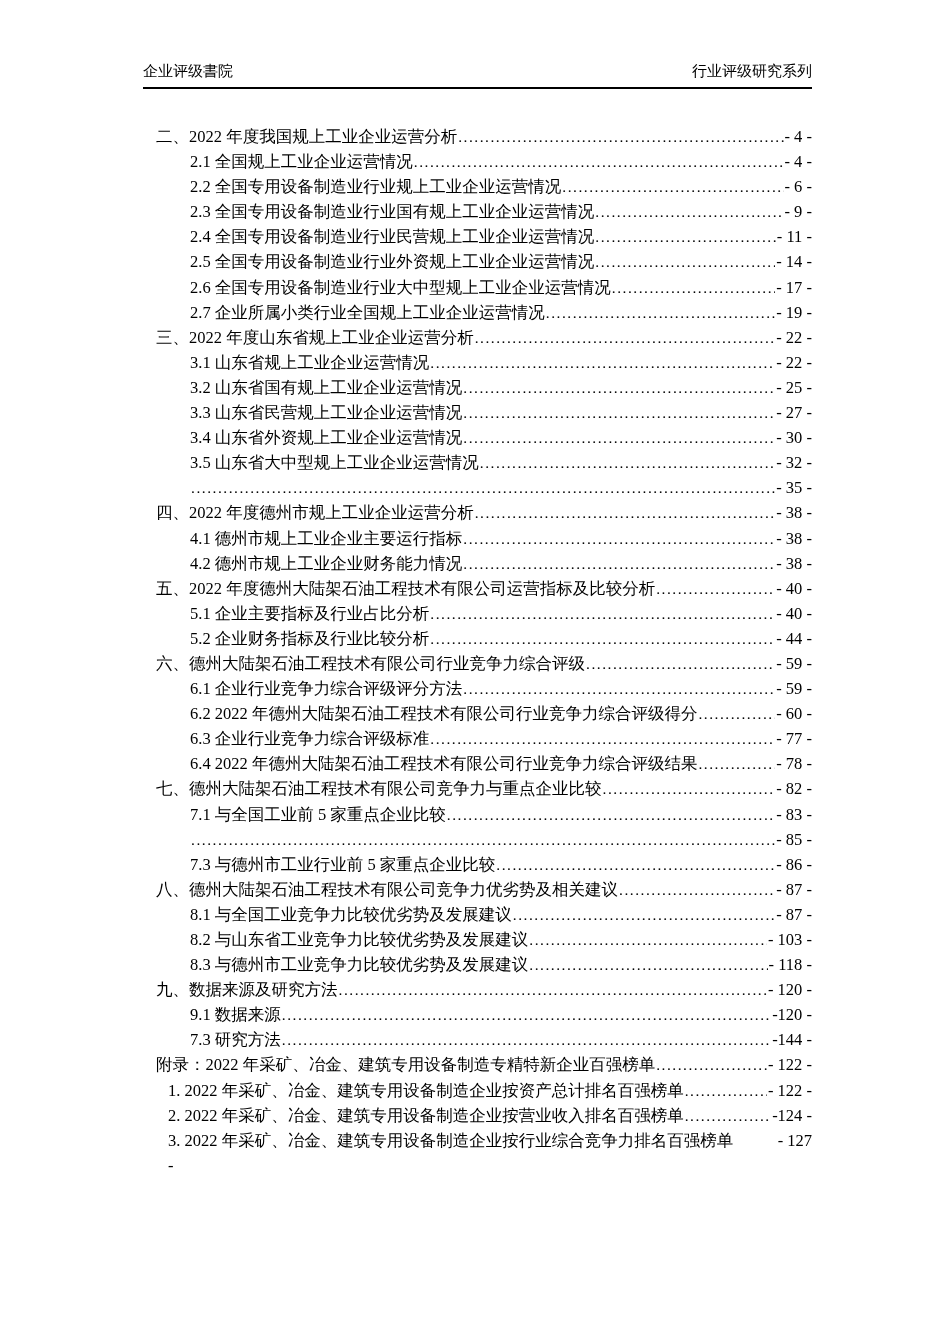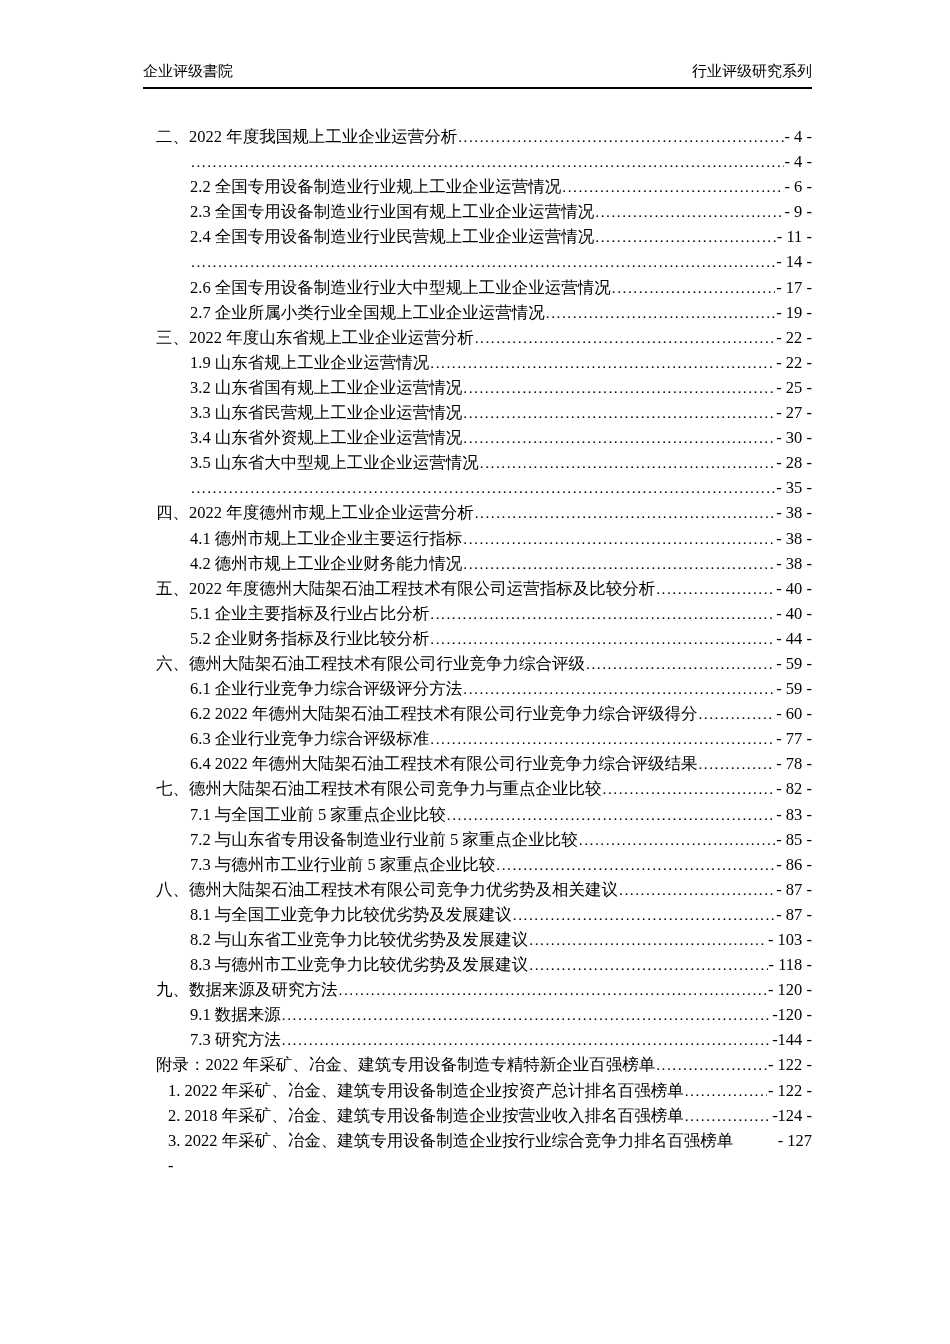--- a/index.html
+++ b/index.html
@@ -61,59 +61,61 @@
   </div>
   <div class="hdr-rule"></div>
 
   <div class="toc">
     <div class="r l1">
         <span class="lb">二、2022 年度我国规上工业企业运营分析</span>
         <span class="d"></span>
         <span class="p">- 4 -</span>
       </div>
     <div class="r l2">
+        <span class="lb">2.1 全国规上工业企业运营情况</span>
         <span class="d"></span>
         <span class="p">- 4 -</span>
       </div>
     <div class="r l2">
         <span class="lb">2.2 全国专用设备制造业行业规上工业企业运营情况</span>
         <span class="d"></span>
         <span class="p">- 6 -</span>
       </div>
     <div class="r l2">
         <span class="lb">2.3 全国专用设备制造业行业国有规上工业企业运营情况</span>
         <span class="d"></span>
         <span class="p">- 9 -</span>
       </div>
     <div class="r l2">
         <span class="lb">2.4 全国专用设备制造业行业民营规上工业企业运营情况</span>
         <span class="d"></span>
         <span class="p">- 11 -</span>
       </div>
     <div class="r l2">
+        <span class="lb">2.5 全国专用设备制造业行业外资规上工业企业运营情况</span>
         <span class="d"></span>
         <span class="p">- 14 -</span>
       </div>
     <div class="r l2">
         <span class="lb">2.6 全国专用设备制造业行业大中型规上工业企业运营情况</span>
         <span class="d"></span>
         <span class="p">- 17 -</span>
       </div>
     <div class="r l2">
         <span class="lb">2.7 企业所属小类行业全国规上工业企业运营情况</span>
         <span class="d"></span>
         <span class="p">- 19 -</span>
       </div>
     <div class="r l1">
         <span class="lb">三、2022 年度山东省规上工业企业运营分析</span>
         <span class="d"></span>
         <span class="p">- 22 -</span>
       </div>
     <div class="r l2">
-        <span class="lb">1.9 山东省规上工业企业运营情况</span>
+        <span class="lb">3.1 山东省规上工业企业运营情况</span>
         <span class="d"></span>
         <span class="p">- 22 -</span>
       </div>
     <div class="r l2">
         <span class="lb">3.2 山东省国有规上工业企业运营情况</span>
         <span class="d"></span>
         <span class="p">- 25 -</span>
       </div>
     <div class="r l2">
         <span class="lb">3.3 山东省民营规上工业企业运营情况</span>
@@ -121,21 +123,21 @@
         <span class="p">- 27 -</span>
       </div>
     <div class="r l2">
         <span class="lb">3.4 山东省外资规上工业企业运营情况</span>
         <span class="d"></span>
         <span class="p">- 30 -</span>
       </div>
     <div class="r l2">
         <span class="lb">3.5 山东省大中型规上工业企业运营情况</span>
         <span class="d"></span>
-        <span class="p">- 28 -</span>
+        <span class="p">- 32 -</span>
       </div>
     <div class="r l2">
         <span class="d"></span>
         <span class="p">- 35 -</span>
       </div>
     <div class="r l1">
         <span class="lb">四、2022 年度德州市规上工业企业运营分析</span>
         <span class="d"></span>
         <span class="p">- 38 -</span>
       </div>
@@ -193,21 +195,20 @@
         <span class="lb">七、德州大陆架石油工程技术有限公司竞争力与重点企业比较</span>
         <span class="d"></span>
         <span class="p">- 82 -</span>
       </div>
     <div class="r l2">
         <span class="lb">7.1 与全国工业前 5 家重点企业比较</span>
         <span class="d"></span>
         <span class="p">- 83 -</span>
       </div>
     <div class="r l2">
-        <span class="lb">7.2 与山东省专用设备制造业行业前 5 家重点企业比较</span>
         <span class="d"></span>
         <span class="p">- 85 -</span>
       </div>
     <div class="r l2">
         <span class="lb">7.3 与德州市工业行业前 5 家重点企业比较</span>
         <span class="d"></span>
         <span class="p">- 86 -</span>
       </div>
     <div class="r l1">
         <span class="lb">八、德州大陆架石油工程技术有限公司竞争力优劣势及相关建议</span>
@@ -248,21 +249,21 @@
         <span class="lb">附录：2022 年采矿、冶金、建筑专用设备制造专精特新企业百强榜单</span>
         <span class="d"></span>
         <span class="p">- 122 -</span>
       </div>
     <div class="r l3">
         <span class="lb">1. 2022 年采矿、冶金、建筑专用设备制造企业按资产总计排名百强榜单</span>
         <span class="d"></span>
         <span class="p">- 122 -</span>
       </div>
     <div class="r l3">
-        <span class="lb">2. 2018 年采矿、冶金、建筑专用设备制造企业按营业收入排名百强榜单</span>
+        <span class="lb">2. 2022 年采矿、冶金、建筑专用设备制造企业按营业收入排名百强榜单</span>
         <span class="d"></span>
         <span class="p">-124 -</span>
       </div>
     <div class="r l3 nd">
         <span class="lb">3. 2022 年采矿、冶金、建筑专用设备制造企业按行业综合竞争力排名百强榜单</span>
         <span class="p">- 127</span>
       </div>
     <div class="r l3">
         <span class="lb">-</span>
       </div>

